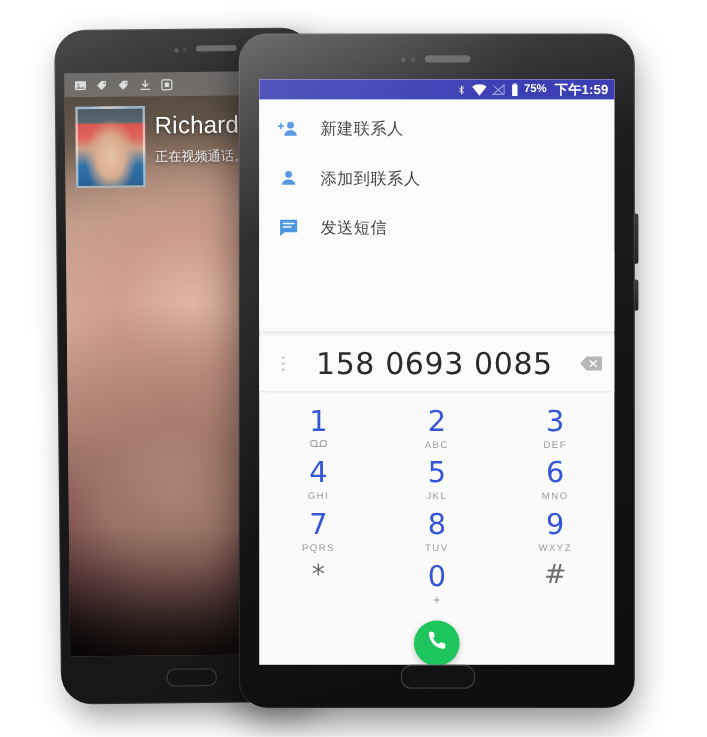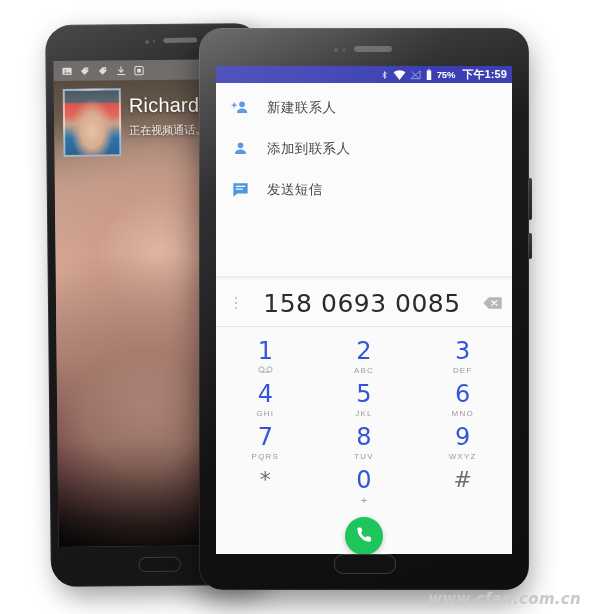--- a/index.html
+++ b/index.html
@@ -349,14 +349,13 @@
           </div>
         </div>
       </div>
 
     </div>
 
     <div id="rightGlass"></div>
     <div id="rightHome"></div>
   </div>
 
-  <div id="watermark">www.cfan.com.cn</div>
 </div>
 
 </body></html>

